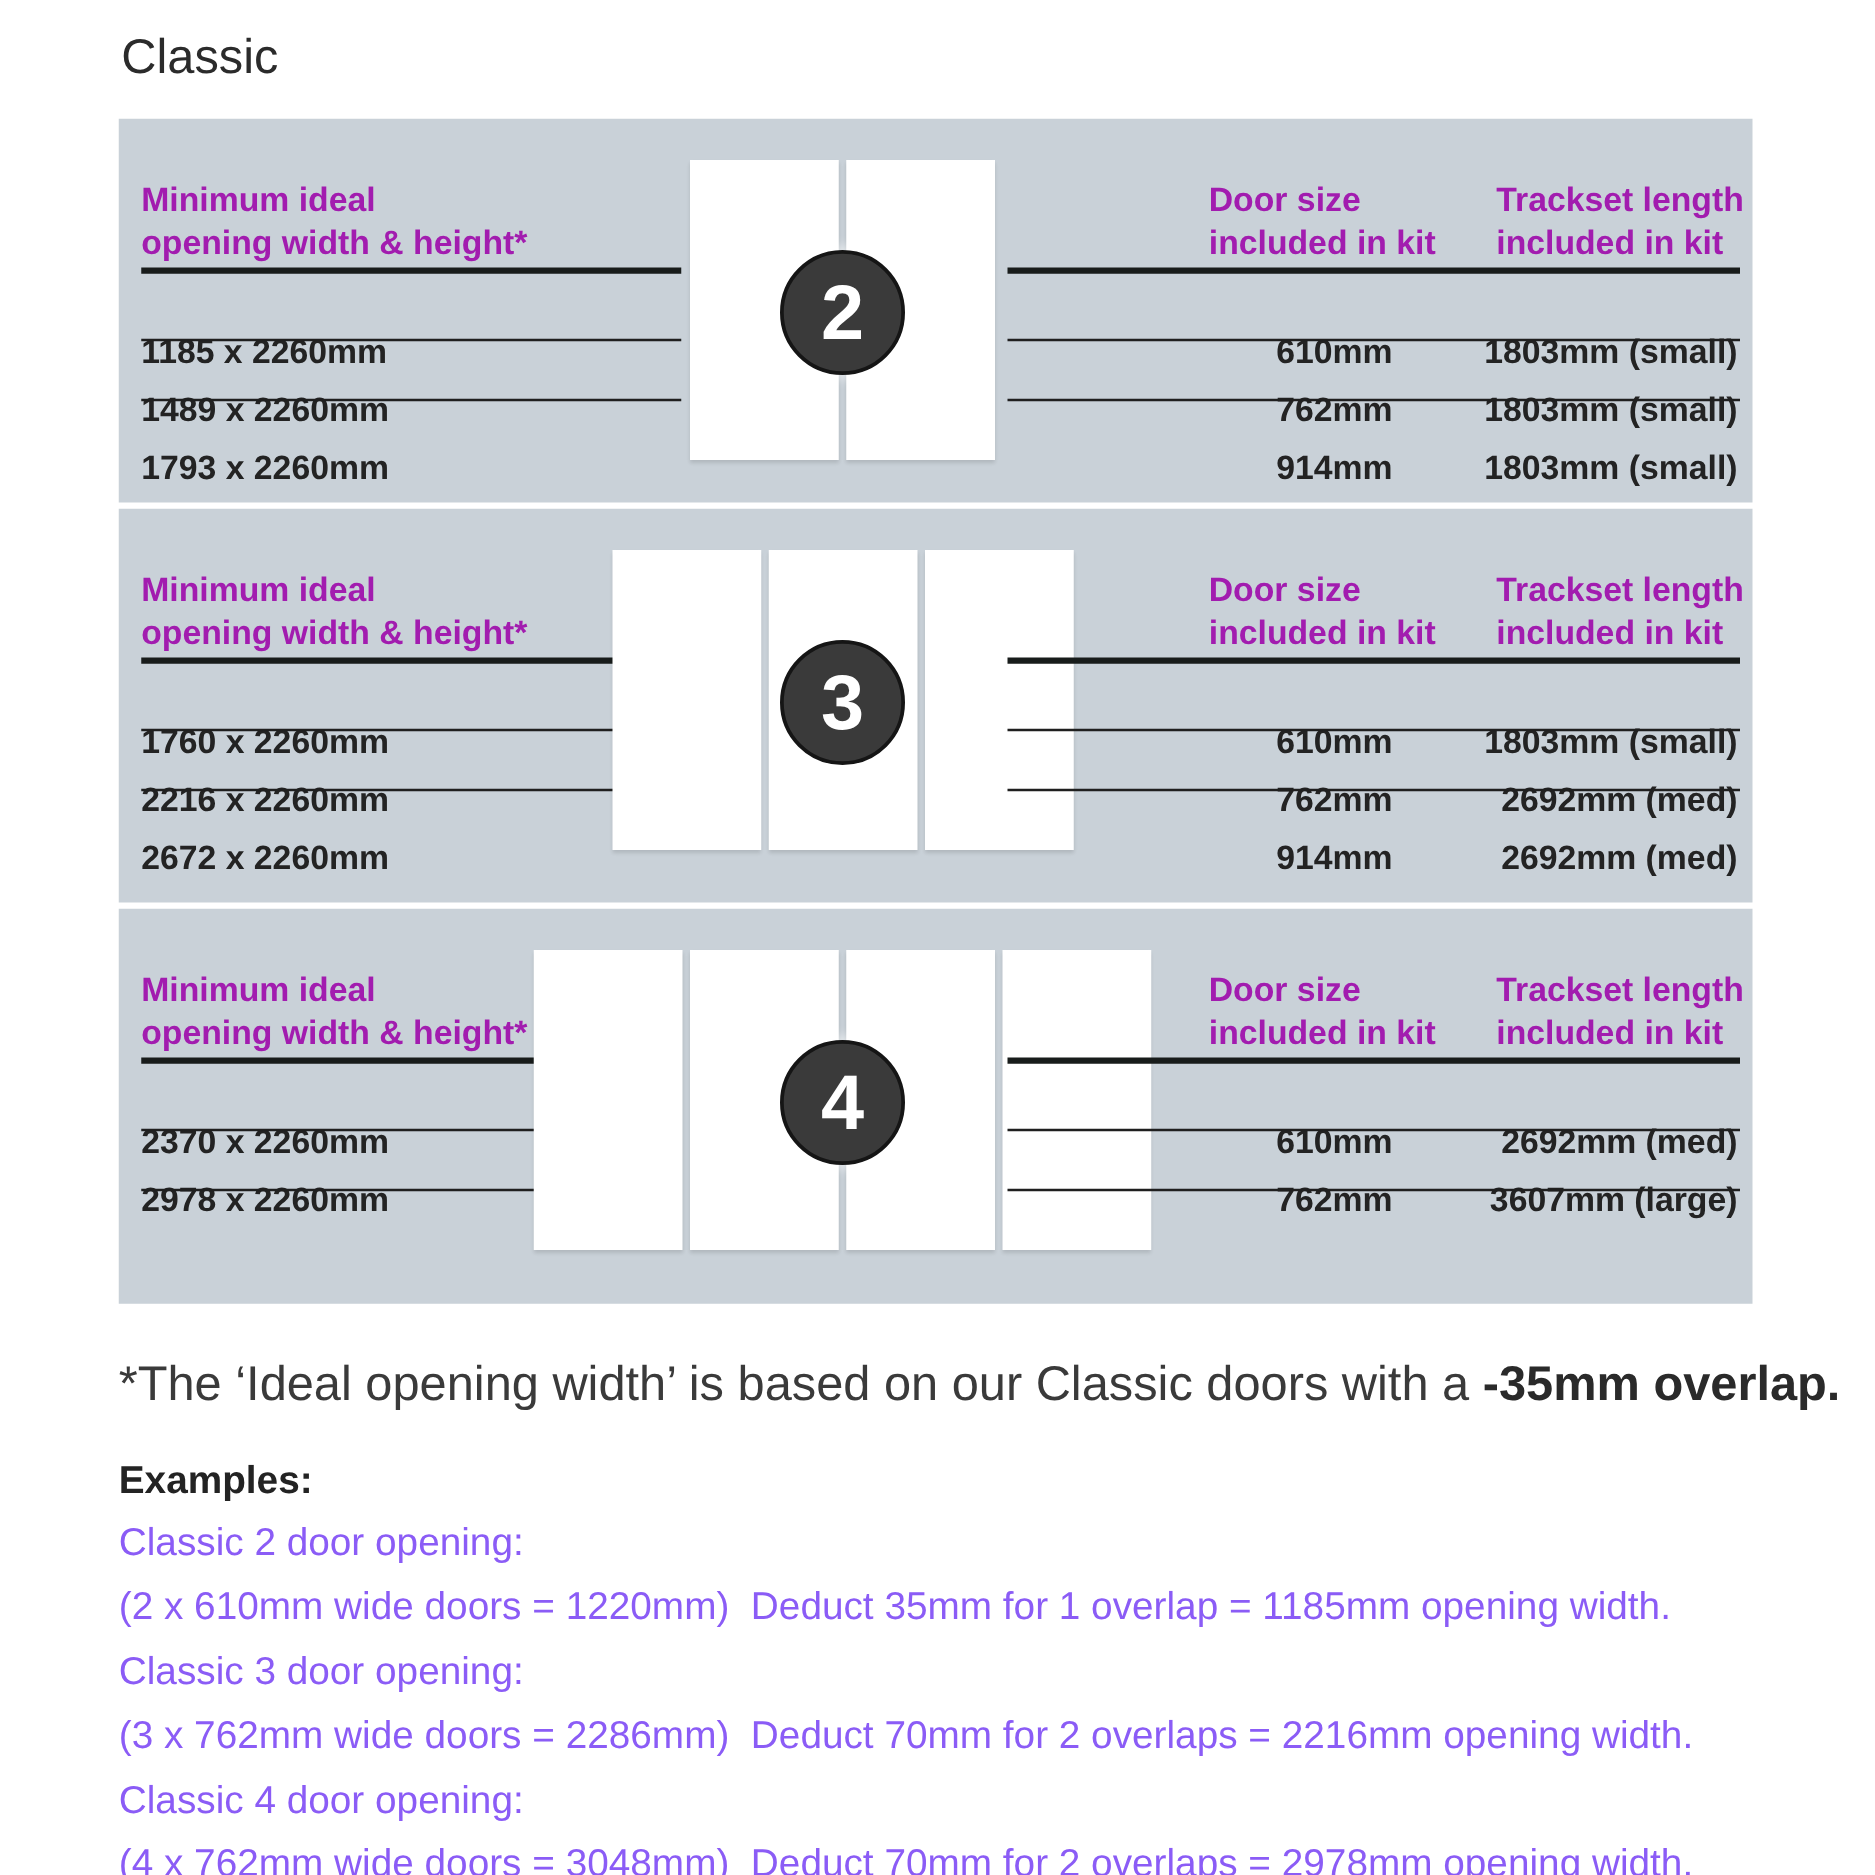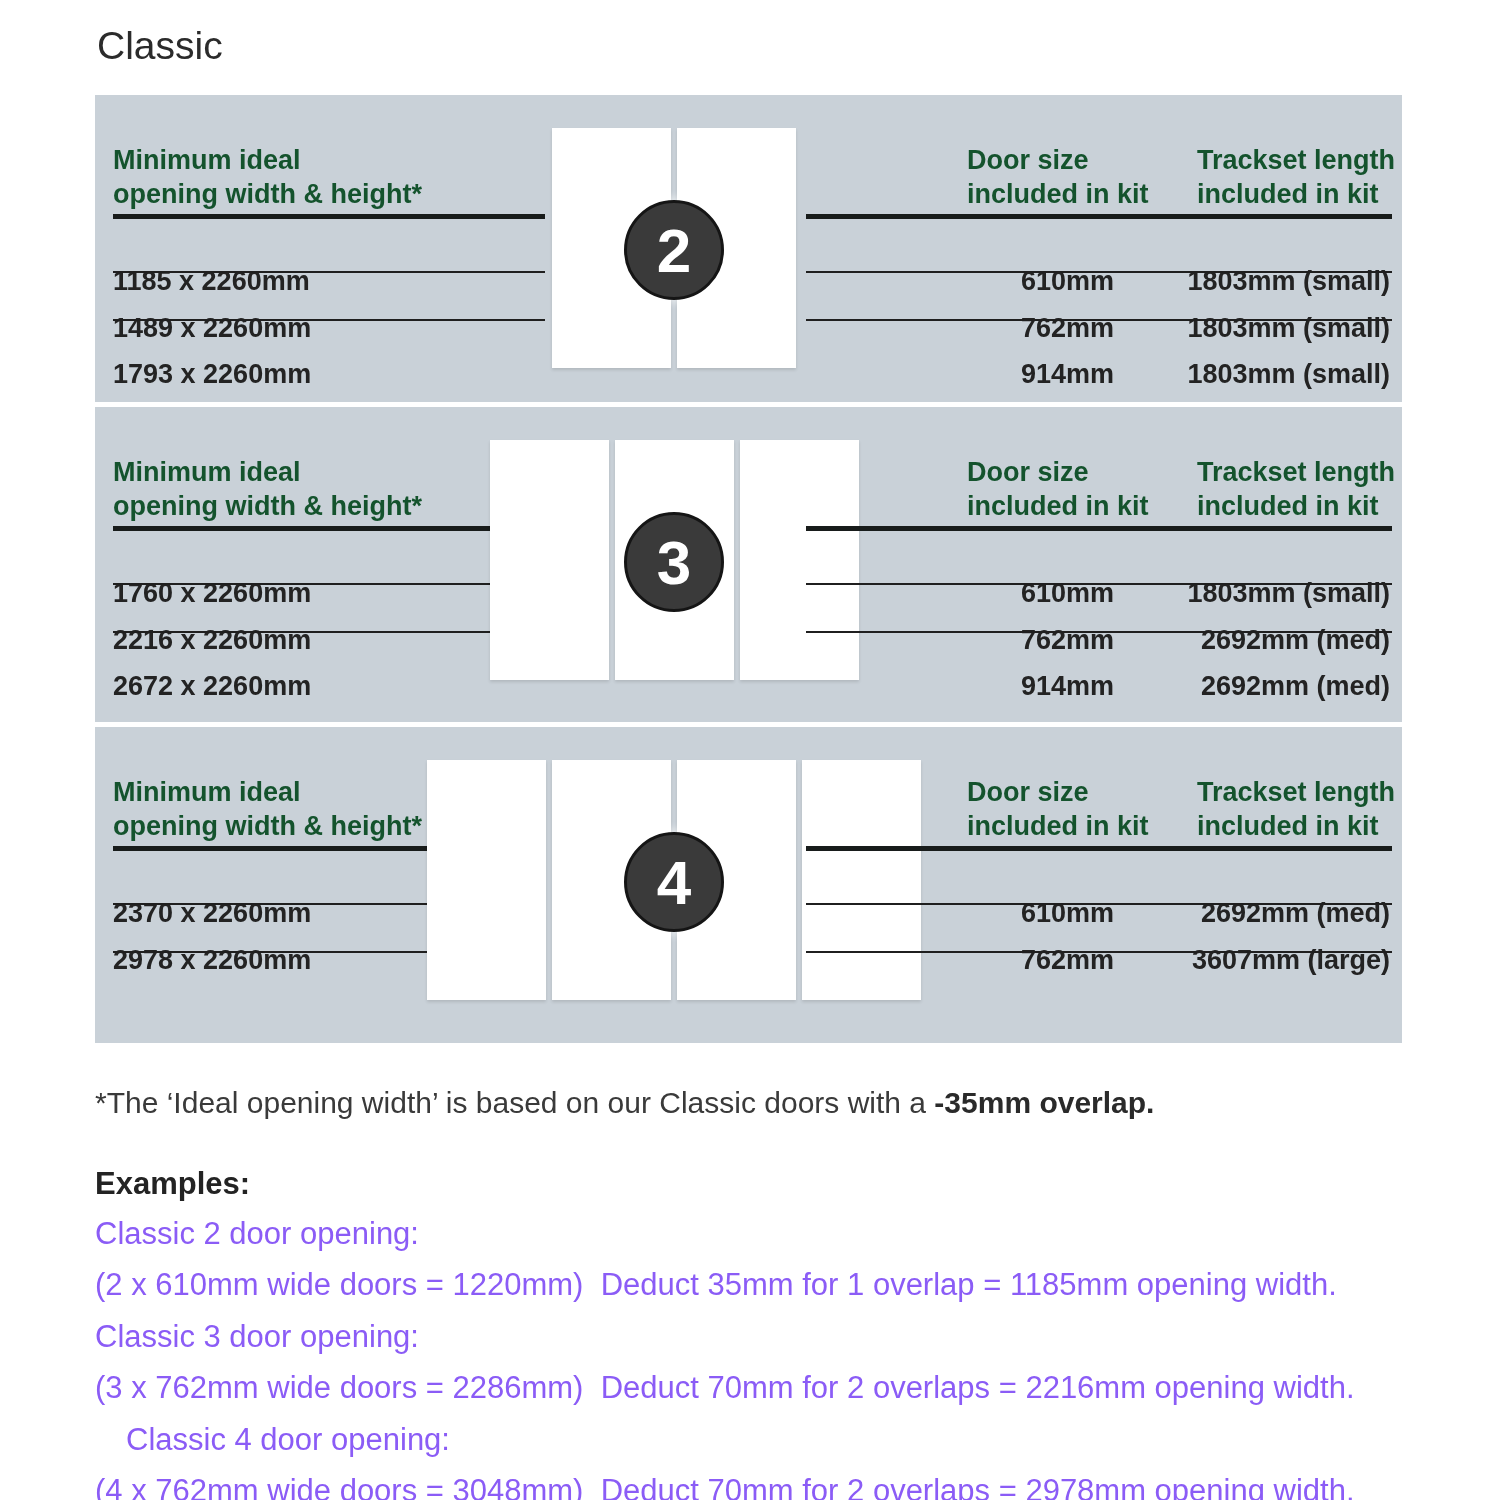--- a/index.html
+++ b/index.html
@@ -13,21 +13,21 @@
     font-size:39px;font-weight:400;color:#2b2b2b;letter-spacing:0;
   }
   
   .sec{position:absolute;left:95px;width:1307px;background:#c9d1d8;}
   #sec1{top:95px;height:307px;}
   #sec2{top:407px;height:315px;}
   #sec3{top:727px;height:316px;}
 
   .min-hdr,.hdr2{
     position:absolute;top:48px;font-size:27px;font-weight:700;
-    color:#14532d;line-height:34px;
+    color:#a21caf;line-height:34px;
   }
   .min-hdr{left:18px;}
   .hd{left:872px;}
   .ht{left:1102px;}
 
   .thick{position:absolute;top:119px;height:5px;background:#181c1b;}
   .thick.l{left:18px;width:432px;}
   .thick.r{left:711px;width:586px;}
 
   .thin{position:absolute;height:2px;background:#1f1f1f;}
@@ -59,27 +59,27 @@
   .badge{
     position:absolute;left:529px;top:105px;width:100px;height:100px;
     box-sizing:border-box;border-radius:50%;
     background:#3a3a3a;border:3px solid #151515;
     color:#ffffff;font-size:62px;font-weight:700;
     display:flex;align-items:center;justify-content:center;
     z-index:3;box-shadow:0 0 9px 3px rgba(255,255,255,0.55);
   }
 
   
-  .note{position:absolute;left:95px;top:1086px;font-size:30px;color:#3a3a3a;}
+  .note{position:absolute;left:95px;top:1086px;font-size:39px;color:#3a3a3a;}
   .note b{color:#2a2a2a;}
   .ex-head{position:absolute;left:95px;top:1166px;font-size:31px;font-weight:700;color:#232323;}
   .ex{position:absolute;left:95px;font-size:31px;color:#8b5cf6;white-space:pre-wrap;}
   #exl1{top:1216px;} #exd1{top:1267px;}
   #exl2{top:1319px;} #exd2{top:1370px;}
-  #exl3{top:1422px;margin-left:31px;} #exd3{top:1473px;}
+  #exl3{top:1422px;} #exd3{top:1473px;}
 </style>
 </head>
 <body>
 
 <div class="title">Classic</div>
 
 <section class="sec" id="sec1">
   <div class="min-hdr">
     <div>Minimum ideal</div>
     <div>opening width &amp; height*</div>

